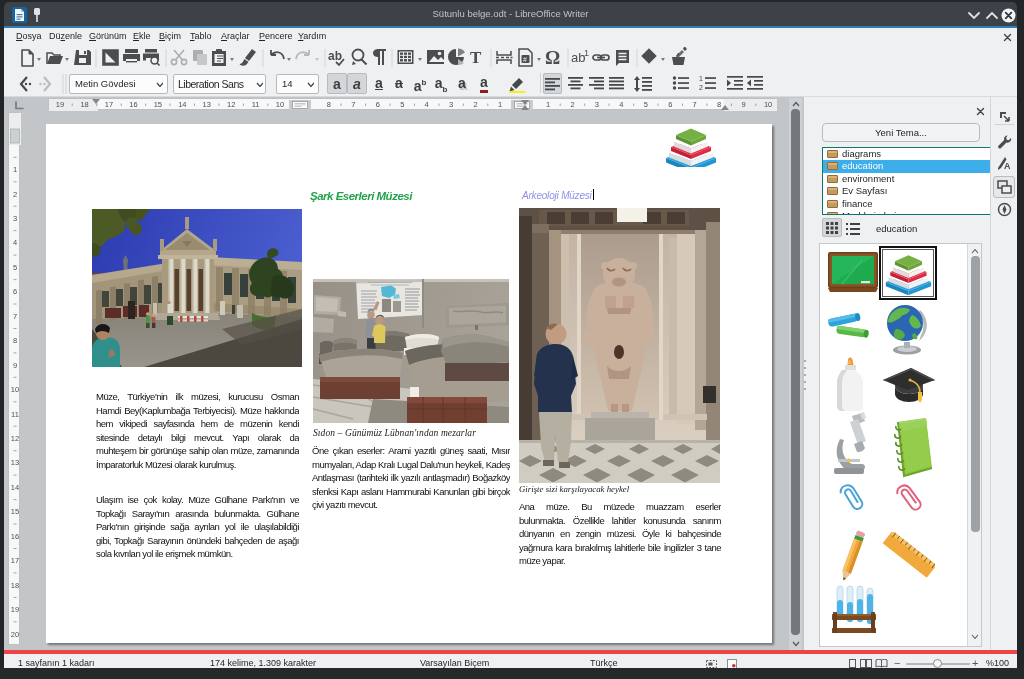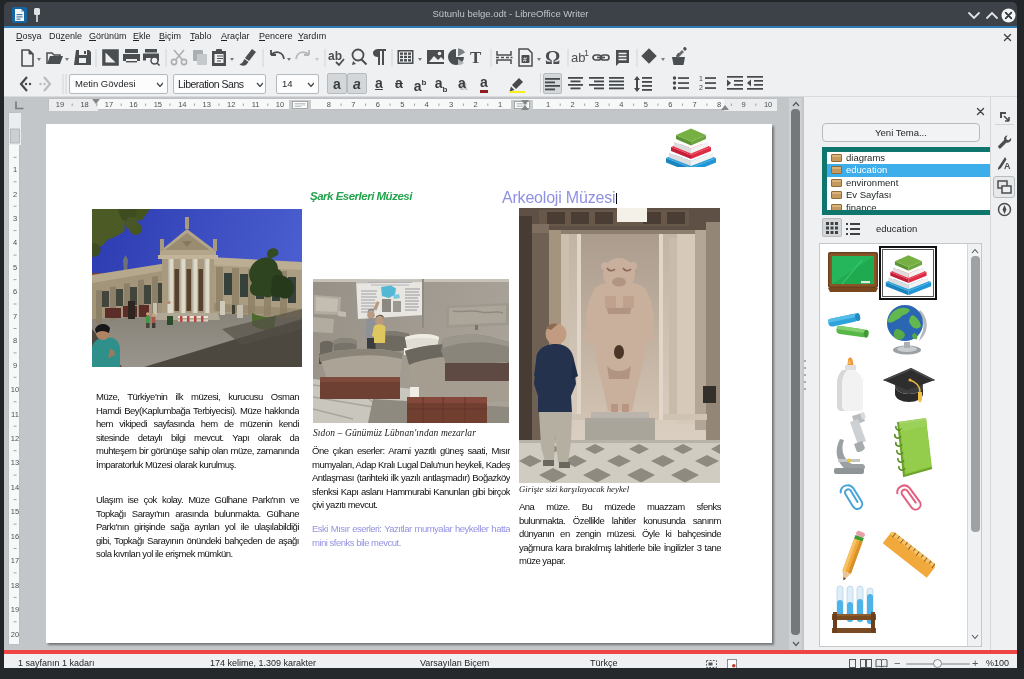--- a/index.html
+++ b/index.html
@@ -365,21 +365,21 @@
       <path d="M7.0 22.0 L27.0 14.0 L47.0 22.0 L27.0 30.0 z" fill="#e8334a"></path>
       <path d="M10.0 16.5 L27.0 23.5 l0 5 L10.0 21.5 z" fill="#dcdcdc"></path>
       <path d="M27.0 23.5 L44.0 16.5 l0 5 L27.0 28.5 z" fill="#f2f2f2"></path>
       <path d="M10.0 16.5 L27.0 9.5 L44.0 16.5 L27.0 23.5 z" fill="#ffffff"></path>
       <path d="M12.0 10.0 L27.0 16.5 l0 4 L12.0 14.0 z" fill="#5d9433"></path>
       <path d="M27.0 16.5 L42.0 10.0 l0 4 L27.0 20.5 z" fill="#6ca63c"></path>
       <path d="M12.0 10.0 L27.0 3.5 L42.0 10.0 L27.0 16.5 z" fill="#76b043"></path>
     </svg>
 
  <div class="abs" style="left:264px;top:65.5px;font-size:11.5px;font-weight:bold;font-style:italic;color:#23a24d;letter-spacing:-0.5px">Şark Eserleri Müzesi</div>
- <div class="abs" style="left:456px;top:64.5px;font-size:16px;color:#8f90e4;letter-spacing:-0.2px">Arkeoloji Müzesi<span style="display:inline-block;width:1px;height:11px;background:#000;vertical-align:-1px;margin-left:1px"></span></div>
+ <div class="abs" style="left:476px;top:64.5px;font-size:10px;font-style:italic;color:#8f90e4;letter-spacing:-0.2px">Arkeoloji Müzesi<span style="display:inline-block;width:1px;height:11px;background:#000;vertical-align:-1px;margin-left:1px"></span></div>
 
  <svg class="abs" style="left:46px;top:85px" width="210" height="158" viewBox="0 0 210 158">
   <defs>
    <linearGradient id="sky1" x1="0" y1="0" x2="1" y2="0.25">
           <stop offset="0" stop-color="#2c3bb0"></stop>
           <stop offset="1" stop-color="#4a5ecf"></stop>
         </linearGradient>
    <linearGradient id="grnd" x1="0" y1="0" x2="0" y2="1">
           <stop offset="0" stop-color="#878278"></stop>
           <stop offset="1" stop-color="#9a958c"></stop>
@@ -732,27 +732,23 @@
   <div class="ll">sola kıvrılan yol ile erişmek mümkün.</div>
  </div>
 
  <div class="col" style="left:266px;top:320px;width:198px">
   <div class="jl">Öne çıkan eserler: Arami yazıtlı güneş saati, Mısır</div>
   <div class="jl">mumyaları, Adap Kralı Lugal Dalu'nun heykeli, Kadeş</div>
   <div class="jl">Antlaşması (tarihteki ilk yazılı antlaşmadır) Boğazköy</div>
   <div class="jl">sfenksi Kapı aslanı Hammurabi Kanunları gibi birçok</div>
   <div class="ll">çivi yazıtı mevcut.</div>
  </div>
- <div class="col" style="left:266px;top:398px;width:198px;color:#9393e2;line-height:14.6px">
-  <div class="jl">Eski Mısır eserleri: Yazıtlar mumyalar heykeller hatta</div>
-  <div class="ll">mini sfenks bile mevcut.</div>
- </div>
 
  <div class="col" style="left:473px;top:376px;width:202px">
-  <div class="jl">Ana müze. Bu müzede muazzam sfenks</div>
+  <div class="jl">Ana müze. Bu müzede muazzam eserler</div>
   <div class="jl">bulunmakta. Özellikle lahitler konusunda sanırım</div>
   <div class="jl">dünyanın en zengin müzesi. Öyle ki bahçesinde</div>
   <div class="jl">yağmura kara bırakılmış lahitlerle bile İngilizler 3 tane</div>
   <div class="ll">müze yapar.</div>
  </div>
 </div>
 <div id="ruler">
 <svg width="728" height="12" viewBox="0 0 728 12" style="position:absolute;left:0;top:0">
  <rect x="0" y="0" width="49" height="12" fill="#ebedee"></rect>
  <rect x="675" y="0" width="53" height="12" fill="#ebedee"></rect>
@@ -839,21 +835,21 @@
  <svg class="abs" style="left:3px;top:543px" width="8" height="6">
       <path d="M1 1 l3 3.5 l3 -3.5" stroke="#55595c" stroke-width="1.2" fill="none"></path>
     </svg>
 </div>
 <div id="panel">
  <div class="abs" style="left:20px;top:25px;font-size:10.5px;font-weight:bold;color:#232629">Galeri</div>
  <svg class="abs" style="left:172px;top:10px" width="9" height="9" viewBox="0 0 9 9">
       <path d="M1.5 1.5 l6 6 M7.5 1.5 l-6 6" stroke="#3e4245" stroke-width="1.4" stroke-linecap="round"></path>
     </svg>
  <div class="abs" style="left:18px;top:26px;width:158px;height:19px;background:#f2f3f4;border:1px solid #b9bcbe;border-radius:4px;text-align:center;font-size:9.5px;color:#232629;line-height:18px">Yeni Tema...</div>
- <div class="abs" style="left:18px;top:50px;width:188px;height:68px;background:#fff;border:5px solid #0f766e;overflow:hidden">
+ <div class="abs" style="left:18px;top:50px;width:188px;height:68px;background:#fff;border:1px solid #0f766e;overflow:hidden">
   <div class="li"><span class="fold"></span>diagrams</div>
   <div class="li sel"><span class="fold"></span>education</div>
   <div class="li"><span class="fold"></span>environment</div>
   <div class="li"><span class="fold"></span>Ev Sayfası</div>
   <div class="li"><span class="fold"></span>finance</div>
   <div class="li"><span class="fold"></span>Madde imleri</div>
   <div class="abs" style="right:0;top:0;width:15px;height:66px;background:#f0f1f2;border-left:1px solid #d4d7d8">
    <svg class="abs" style="left:4px;top:4px" width="8" height="6">
           <path d="M1 5 l3 -3.5 l3 3.5" stroke="#55595c" stroke-width="1.1" fill="none"></path>
         </svg>

